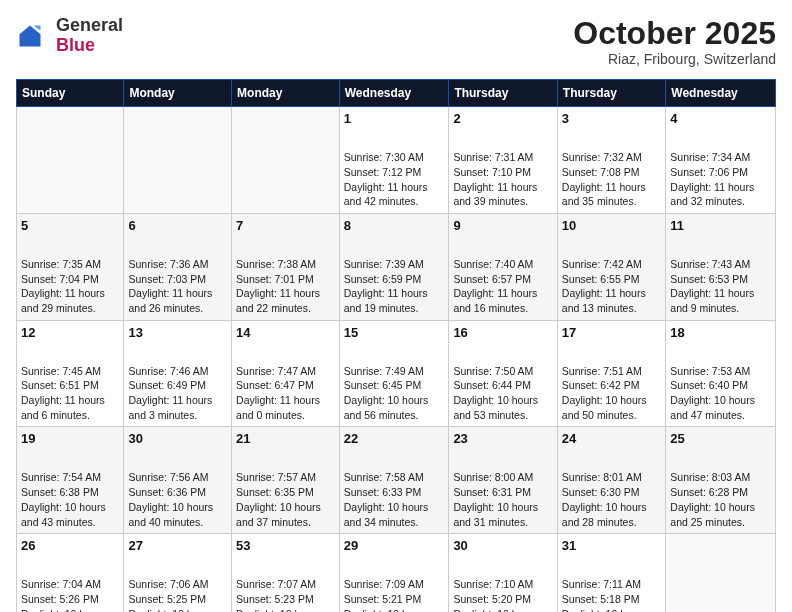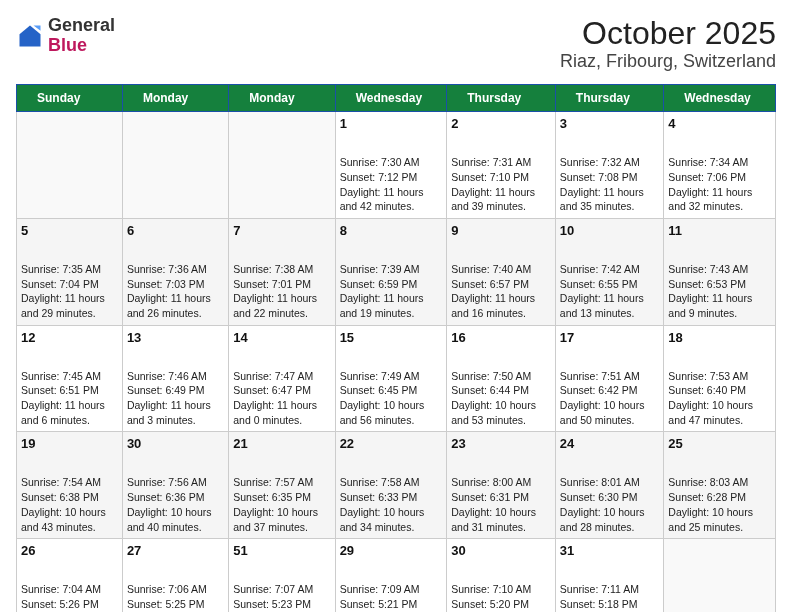--- a/index.html
+++ b/index.html
@@ -12,57 +12,57 @@
     }
     .header {
       display: flex;
       justify-content: space-between;
       align-items: flex-start;
       margin-bottom: 12px;
     }
     .logo {
       display: flex;
       align-items: center;
-      gap: 4px;
+      gap: 12px;
     }
     .logo-text {
       font-size: 18px;
       font-weight: bold;
       line-height: 1.1;
     }
     .logo-general { color: #333; }
     .logo-blue { color: #be185d; }
     .logo-icon {
       width: 28px;
       height: 28px;
     }
     .title-block {
       text-align: right;
     }
     .month-title {
       font-size: 32px;
-      font-weight: normal;
+      font-weight: bold;
       color: #222;
       line-height: 1.1;
     }
     .subtitle {
-      font-size: 18px;
+      font-size: 14px;
       color: #444;
     }
     table {
       width: 100%;
       border-collapse: collapse;
       font-size: 11px;
     }
     thead th {
-      background: #15803d;
+      background: #0f172a;
       color: #fff;
       font-size: 12px;
       font-weight: bold;
-      padding: 6px 20px;
+      padding: 6px 5px;
       text-align: left;
       border: 1px solid #1a50a8;
     }
     tbody td {
       border: 1px solid #ccc;
       vertical-align: top;
       padding: 4px;
       width: 113px;
       min-height: 80px;
       background: #fff;
@@ -233,21 +233,21 @@
       <tr>
         <td>
           <div class="day-number">26</div>
           <div class="day-info">Sunrise: 7:04 AM<br>Sunset: 5:26 PM<br>Daylight: 10 hours and 22 minutes.</div>
         </td>
         <td>
           <div class="day-number">27</div>
           <div class="day-info">Sunrise: 7:06 AM<br>Sunset: 5:25 PM<br>Daylight: 10 hours and 18 minutes.</div>
         </td>
         <td>
-          <div class="day-number">51</div>
+          <div class="day-number">53</div>
           <div class="day-info">Sunrise: 7:07 AM<br>Sunset: 5:23 PM<br>Daylight: 10 hours and 15 minutes.</div>
         </td>
         <td>
           <div class="day-number">29</div>
           <div class="day-info">Sunrise: 7:09 AM<br>Sunset: 5:21 PM<br>Daylight: 10 hours and 12 minutes.</div>
         </td>
         <td>
           <div class="day-number">30</div>
           <div class="day-info">Sunrise: 7:10 AM<br>Sunset: 5:20 PM<br>Daylight: 10 hours and 9 minutes.</div>
         </td>

